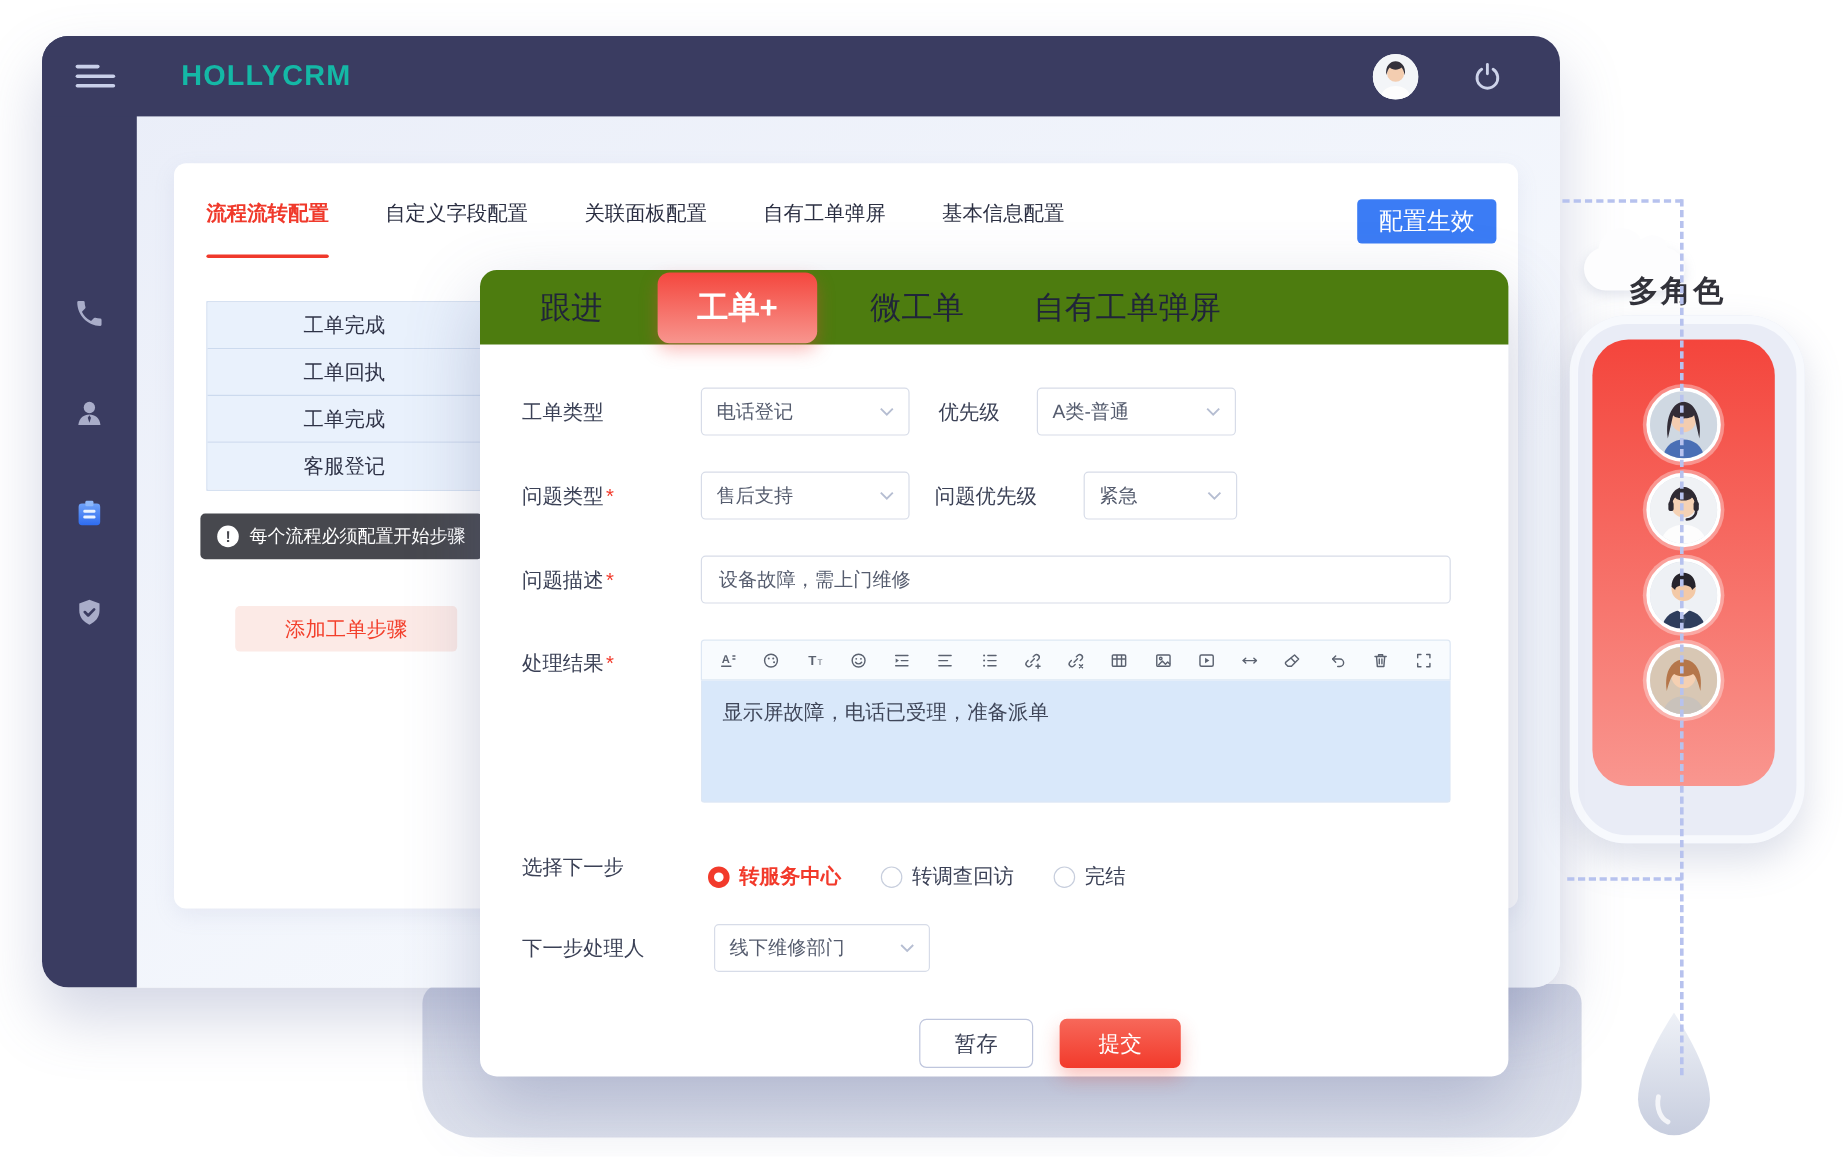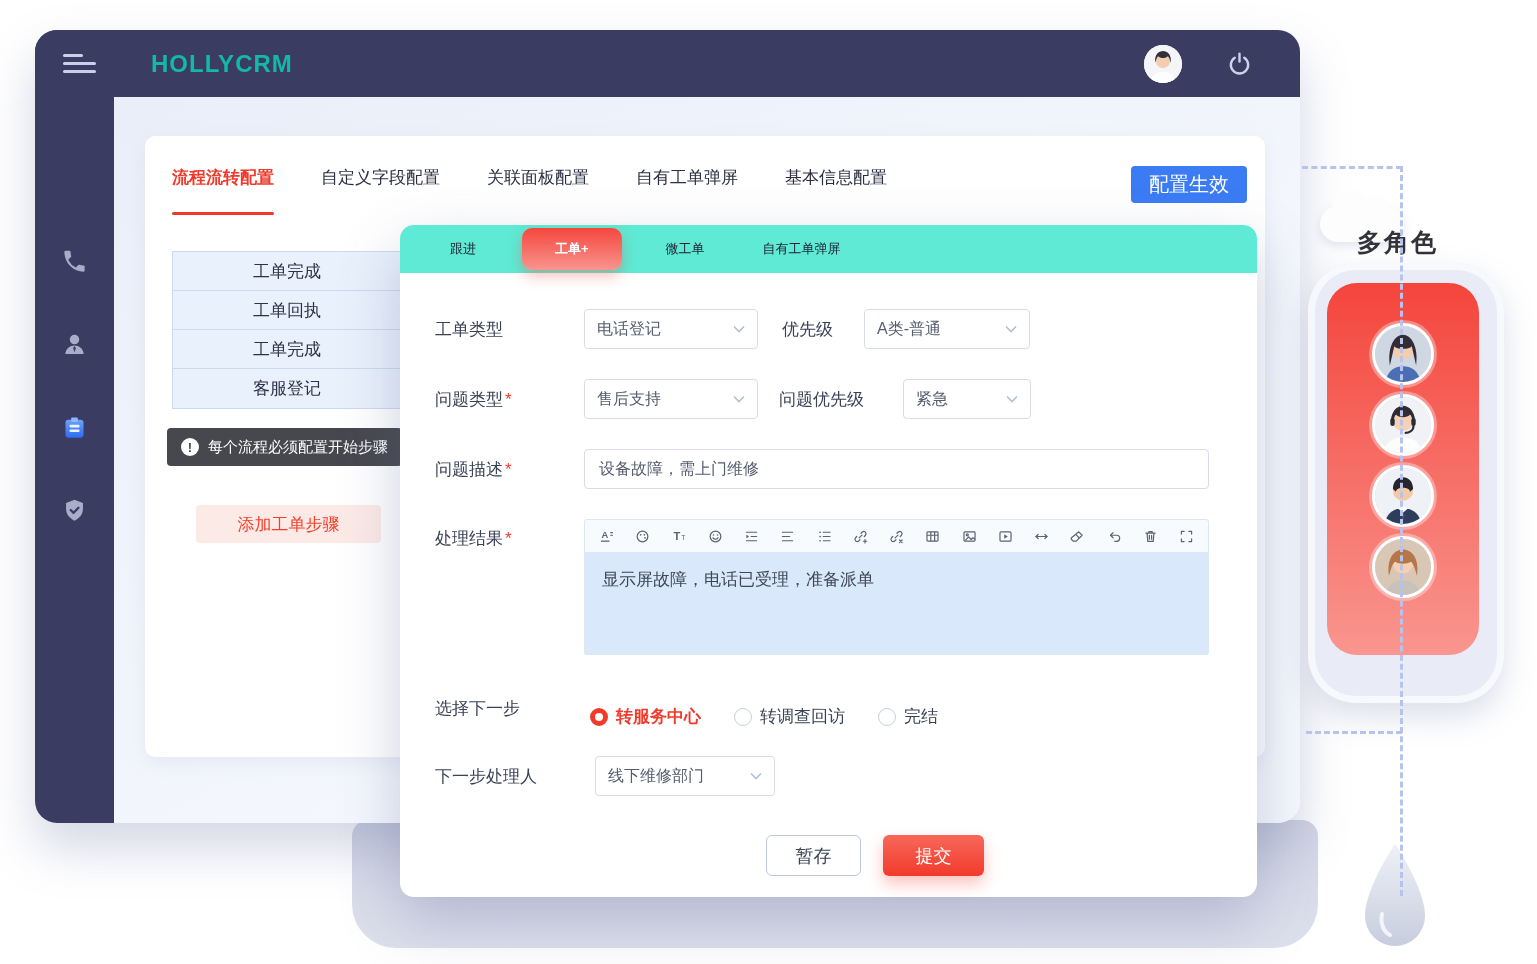--- a/index.html
+++ b/index.html
@@ -46,22 +46,22 @@
   .notice { position:absolute; left:22px; top:292px; height:38px; background:#47484e; color:#fff;
             font-size:15px; border-radius:4px; display:flex; align-items:center; gap:9px; padding:0 14px; }
   .notice-ic { width:18px; height:18px; border-radius:50%; background:#fff; color:#47484e; font-weight:bold;
                font-size:13px; display:flex; align-items:center; justify-content:center; flex-shrink:0; }
   .add-step { position:absolute; left:51px; top:369px; width:185px; height:38px; background:#fceae6;
               color:#f3402c; font-size:17px; border:none; border-radius:4px; cursor:pointer; }
 
   
   .modal { position:absolute; left:400px; top:225px; width:857px; height:672px; background:#fff;
            border-radius:14px; box-shadow:0 24px 60px rgba(90,100,150,.30); z-index:20; }
-  .modal-tabs { height:48px; background:#5eead4; border-radius:14px 14px 0 0; display:flex;
-                align-items:center; padding-left:50px; font-size:13px; color:#20243a; }
+  .modal-tabs { height:62px; background:#4d7c0f; border-radius:14px 14px 0 0; display:flex;
+                align-items:center; padding-left:50px; font-size:26px; color:#20243a; }
   .mtab { cursor:pointer; white-space:nowrap; }
   .mtab.t1 { margin-right:46px; }
   .mtab.t3 { margin:0 58px 0 44px; }
   .pill { background:linear-gradient(180deg,#f4473e,#f8958e); color:#fff; font-weight:bold;
           border-radius:10px; padding:12px 33px; cursor:pointer; box-shadow:0 6px 14px rgba(244,70,62,.35); }
   .form { padding:36px 40px 0 35px; font-size:17px; color:#3b4156; }
   .frow { display:flex; align-items:center; margin-bottom:30px; }
   .flabel { width:149px; flex-shrink:0; }
   .req { color:#f23a2b; margin-left:2px; }
   .sel { height:40px; border:1px solid #d7dce8; border-radius:4px; background:#fff; display:flex;

